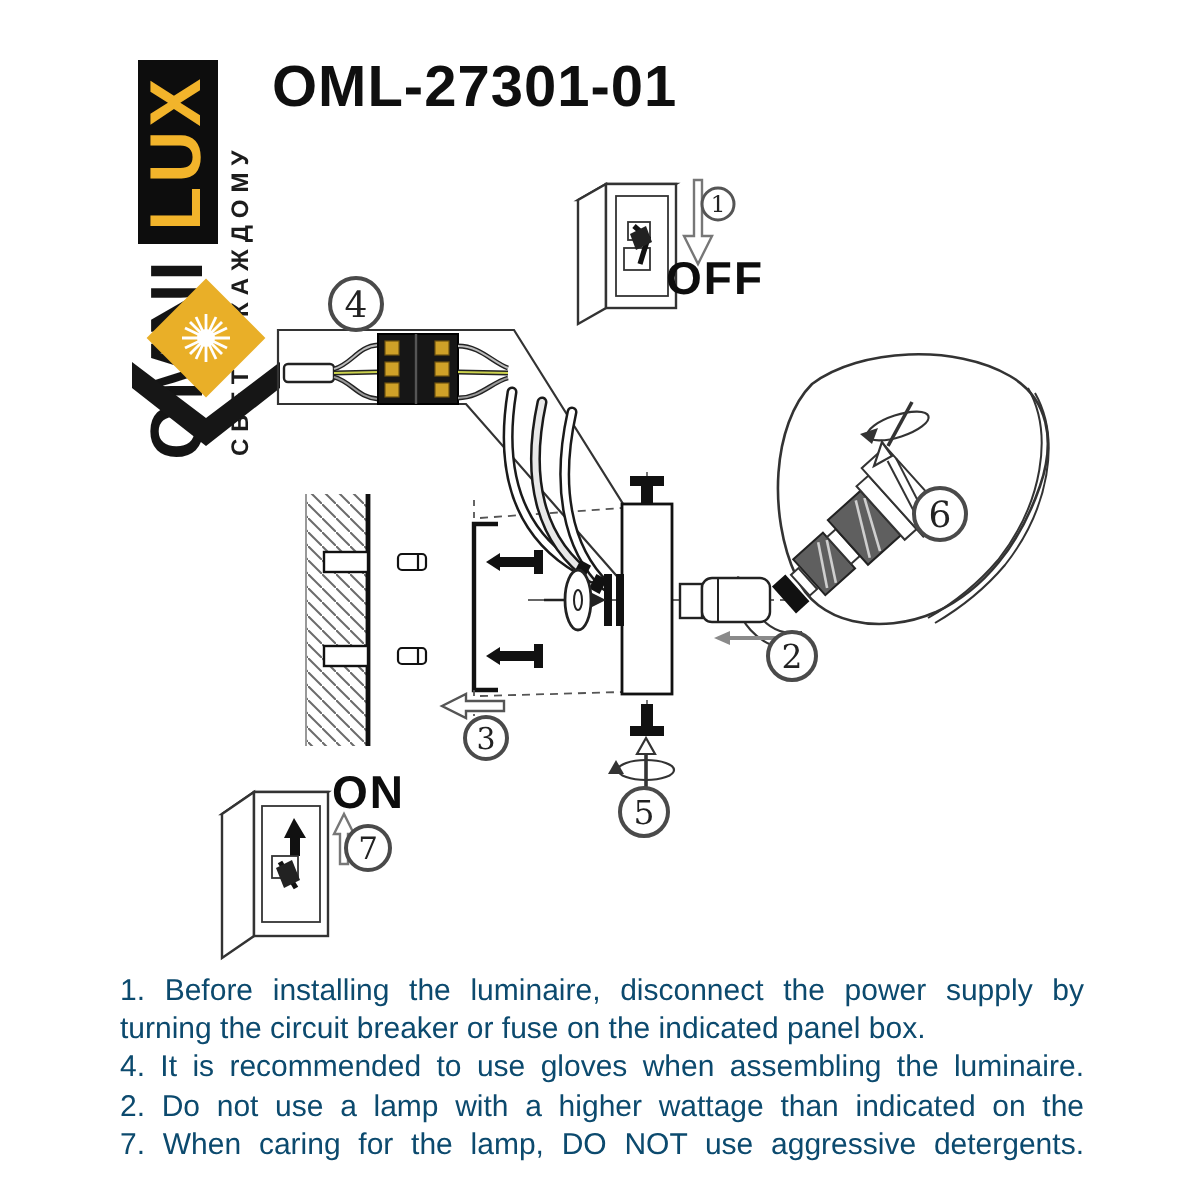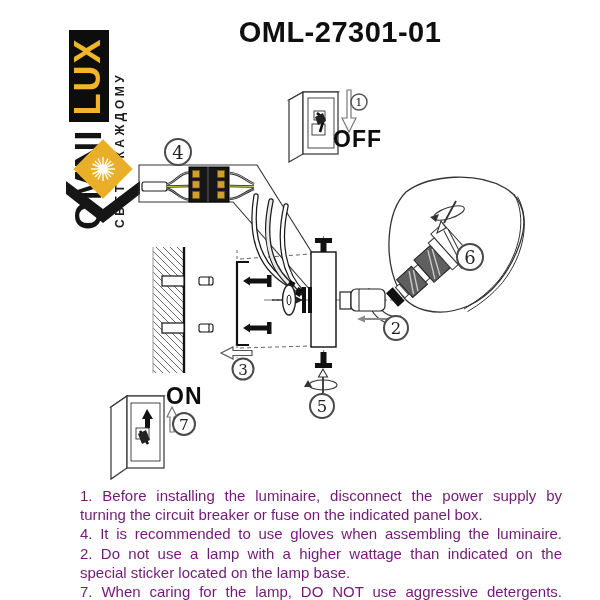--- a/index.html
+++ b/index.html
@@ -15,33 +15,33 @@
              font-family:"Liberation Sans",sans-serif;}
   .logo-lux{background:#0d0d0d;color:#f2b42b;font-weight:bold;font-size:36px;
             letter-spacing:2px;padding:1px 7px 3px 7px;line-height:1;}
   .tag-rot{position:absolute;left:113px;top:228px;width:218px;height:16px;
            transform-origin:0 0;transform:rotate(-90deg);
            font-size:12px;font-weight:bold;letter-spacing:3.5px;word-spacing:16px;
            color:#1c1c1c;white-space:nowrap;}
   .logo-mark{position:absolute;left:58px;top:139px;}
 
   
-  .title{position:absolute;left:120px;right:40px;top:12px;margin:4px;
-         text-align:center;font-size:29px;font-weight:bold;color:#0f0f0f;
+  .title{position:absolute;left:120px;right:40px;top:12px;margin:16px;
+         font-size:29px;font-weight:bold;color:#0f0f0f;
          letter-spacing:0.5px;font-family:"Liberation Sans",sans-serif;}
 
   
   .diagram{position:absolute;left:0;top:0;width:600px;height:600px;}
   .diagram text.step{font-family:"DejaVu Serif",serif;fill:#222;}
   .diagram text.pwr{font-family:"Liberation Sans",sans-serif;font-weight:bold;
                     fill:#0d0d0d;}
 
   
   .instructions{position:absolute;left:60px;top:486px;width:482px;
-                font-size:15px;line-height:19.2px;color:#701a75;margin-left:20px;}
+                font-size:15px;line-height:19.2px;color:#0c4a6e;}
   .iline{white-space:normal;}
   .iline.just{text-align:justify;text-align-last:justify;}
 </style>
 </head>
 <body>
 
 <div class="page">
 
   <div>
     <div class="logo-rot">
@@ -284,16 +284,15 @@
       <circle cx="184" cy="424" r="11" fill="#fff" stroke="#4a4a4a" stroke-width="2"></circle>
       <text class="step" x="184" y="429.5" font-size="15.5" text-anchor="middle">7</text>
     </g>
   </svg>
 
   <div class="instructions">
     <div class="iline just">1. Before installing the luminaire, disconnect the power supply by</div>
     <div class="iline">turning the circuit breaker or fuse on the indicated panel box.</div>
     <div class="iline just">4. It is recommended to use gloves when assembling the luminaire.</div>
     <div class="iline just">2. Do not use a lamp with a higher wattage than indicated on the</div>
-    <div class="iline">special sticker located on the lamp base.</div>
     <div class="iline just">7. When caring for the lamp, DO NOT use aggressive detergents.</div>
   </div>
 </div>
 
 </body></html>

